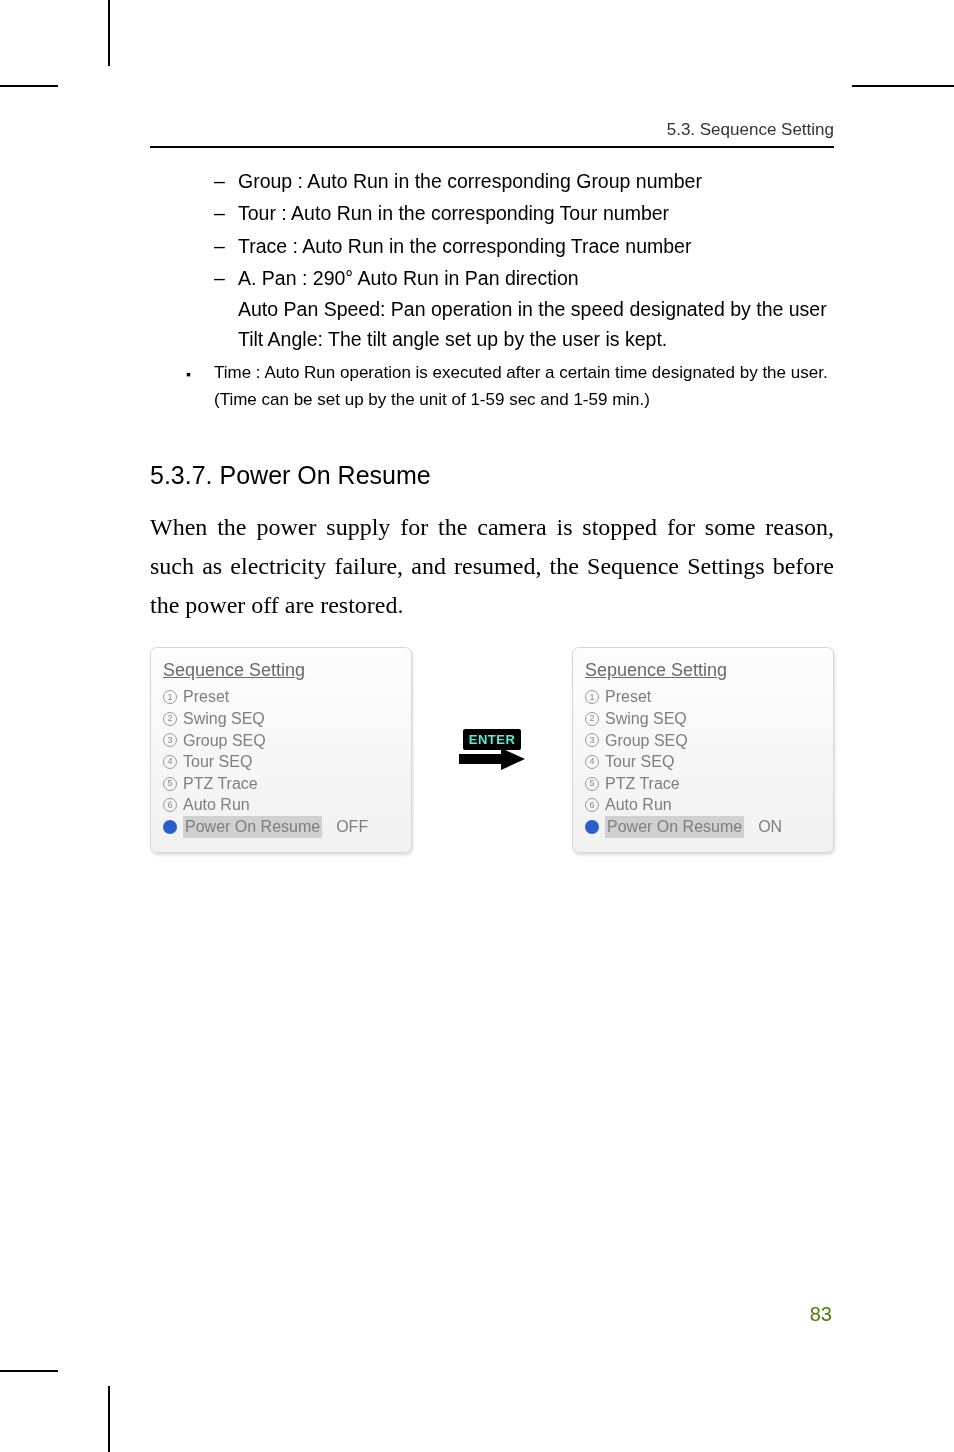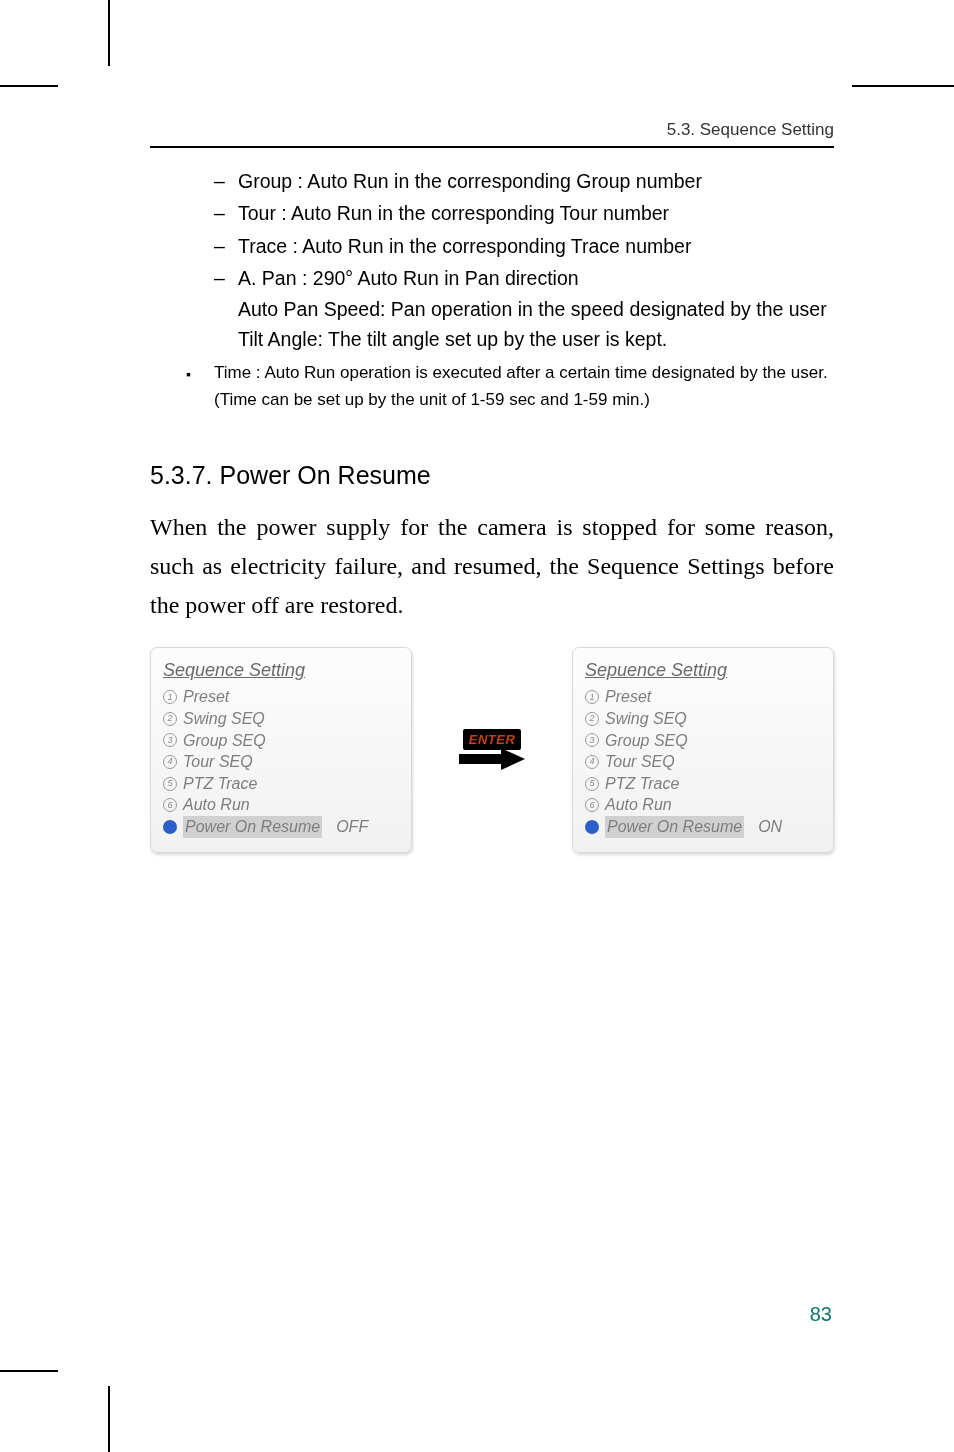--- a/index.html
+++ b/index.html
@@ -22,34 +22,34 @@
   .dash-list li::before { content: "–"; position: absolute; left: 0; top: 0; }
   .sub { display: block; }
 
   .square-list { list-style: none; margin-left: 36px; margin-top: 6px; }
   .square-list li { position: relative; padding-left: 28px; font-size: 17px; line-height: 1.56; }
   .square-list li::before { content: "▪"; position: absolute; left: 0; top: 0; font-size: 14px; line-height: 28px; }
 
   .heading { font-size: 25px; font-weight: normal; margin-top: 48px; margin-bottom: 18px; }
   .body-text { font-family: Georgia, "Times New Roman", serif; font-size: 24px; line-height: 1.62; text-align: justify; }
 
-  .panels-row { display: flex; align-items: center; justify-content: space-between; margin-top: 22px; font-style: italic; }
+  .panels-row { display: flex; align-items: center; justify-content: space-between; margin-top: 22px; }
   .panel { width: 262px; background: linear-gradient(#fdfdfd, #f1f1f1); border: 1px solid #d8d8d8; border-radius: 7px; padding: 10px 12px 14px 12px; box-shadow: 1px 2px 3px rgba(0,0,0,0.15); color: #7e7e7e; font-family: "Trebuchet MS", Arial, sans-serif; font-size: 16px; line-height: 1.35; }
   .panel-title { text-decoration: underline; font-size: 18px; color: #6a6a6a; margin-bottom: 4px; display: inline-block; }
   .panel-item { display: flex; align-items: center; gap: 6px; }
   .circ { display: inline-flex; align-items: center; justify-content: center; width: 14px; height: 14px; border: 1px solid #9a9a9a; border-radius: 50%; font-size: 9px; line-height: 1; color: #8a8a8a; }
   .circ.blue { border: none; background: #2a5fc9; color: #2a5fc9; }
   .panel-item .sel { background: #d0d0d0; padding: 0 2px; }
   .panel-item .val { margin-left: 8px; }
 
   .enter-wrap { display: flex; flex-direction: column; align-items: center; }
-  .enter-badge { background: #000; color: #c2410c; font-weight: bold; font-size: 13px; padding: 3px 6px; border-radius: 2px; letter-spacing: 0.5px; }
+  .enter-badge { background: #000; color: #5eead4; font-weight: bold; font-size: 13px; padding: 3px 6px; border-radius: 2px; letter-spacing: 0.5px; }
   .arrow-svg { margin-top: -2px; }
 
-  .page-number { position: absolute; right: 122px; bottom: 126px; font-family: "Trebuchet MS", Arial, sans-serif; font-size: 20px; color: #0f766e; }
+  .page-number { position: absolute; right: 122px; bottom: 126px; font-family: "Trebuchet MS", Arial, sans-serif; font-size: 20px; color: #4d7c0f; }
 </style>
 </head>
 <body>
 
 <div class="page">
 
   <div class="crop-v-top"></div>
   <div class="crop-h-left"></div>
   <div class="crop-h-right"></div>
   <div class="crop-v-bottom"></div>

